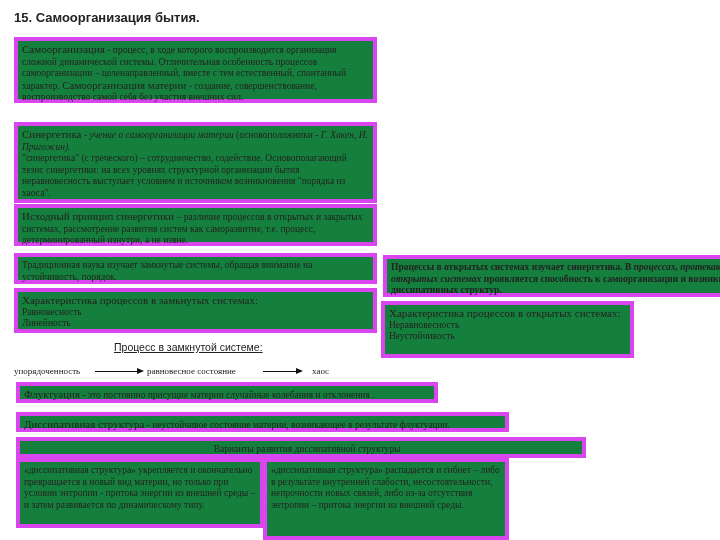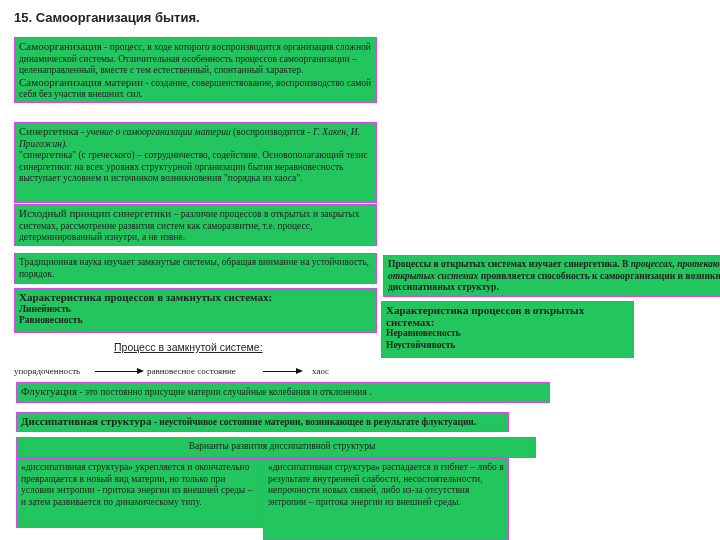--- a/index.html
+++ b/index.html
@@ -5,91 +5,91 @@
     html, body { margin: 0; padding: 0; }
     body {
       width: 720px; height: 540px; background: #ffffff; position: relative;
       overflow: hidden; font-family: "Liberation Serif", serif; color: #111;
     }
     .title {
       position: absolute; left: 14px; top: 10px; font-family: "Liberation Sans", sans-serif;
       font-weight: bold; font-size: 13px; color: #222;
     }
     .box {
-      position: absolute; border: 1px solid #d946ef; background: #22c55e; box-sizing: border-box;
+      position: absolute; border: 4px solid #d946ef; background: #15803d; box-sizing: border-box;
       font-size: 9.5px; line-height: 11.6px; padding: 3px 4px; color: #222;
     }
     .box .big { font-size: 11px; }
     .box i { font-style: italic; margin-top: 8px; }
     .label {
       position: absolute; font-size: 9px; color: #222;
     }
     .sans { font-family: "Liberation Sans", sans-serif; }
     .arrow { position: absolute; height: 1px; background: #111; }
     .arrow::after {
       content: ""; position: absolute; right: -2px; top: -3px;
       border-left: 7px solid #111; border-top: 3.5px solid transparent; border-bottom: 3.5px solid transparent;
     }
     .center { text-align: center; }
-    .list-line { display: block; font-weight: bold; }
+    .list-line { display: block; }
   </style>
 </head>
 <body>
 
 <div class="title">15. Самоорганизация бытия.</div>
 
 <div class="box" style="left:14px; top:37px; width:363px; height:66px;">
   <span class="big">Самоорганизация</span><span> - процесс, в ходе которого воспроизводится организация сложной динамической системы. Отличительная особенность процессов самоорганизации – целенаправленный, вместе с тем естественный, спонтанный характер. </span><span class="big">Самоорганизация материи</span><span> - создание, совершенствование, воспроизводство самой себя без участия внешних сил.</span>
 </div>
 
 <div class="box" style="left:14px; top:122px; width:363px; height:81px;">
-  <span class="big">Синергетика</span><i> - учение о самоорганизации материи</i><span> (воспроизводится - </span><i>Г. Хакен, И. Пригожин).</i><br>
+  <span class="big">Синергетика</span><i> - учение о самоорганизации материи</i><span> (основоположники - </span><i>Г. Хакен, И. Пригожин).</i><br>
   <span>"синергетика" (с греческого) – сотрудничество, содействие. Основополагающий тезис синергетики: на всех уровнях структурной организации бытия неравновесность выступает условием и источником возникновения "порядка из хаоса".</span>
 </div>
 
 <div class="box" style="left:14px; top:204px; width:363px; height:42px;">
   <span class="big">Исходный принцип синергетики</span><span> – различие процессов в открытых и закрытых системах, рассмотрение развития систем как саморазвитие, т.е. процесс, детерминированный изнутри, а не извне.</span>
 </div>
 
 <div class="box" style="left:14px; top:253px; width:363px; height:31px;">
   <span>Традиционная наука изучает замкнутые системы, обращая внимание на устойчивость, порядок.</span>
 </div>
 
 <div class="box" style="left:14px; top:288px; width:363px; height:45px;">
   <span class="big list-line">Характеристика процессов в замкнутых системах:</span>
+  <span class="list-line">Равновесность</span>
   <span class="list-line">Линейность</span>
-  <span class="list-line">Равновесность</span>
 </div>
 
 <div class="box" style="left:383px; top:255px; width:381px; height:42px;font-weight:bold;">
   <span>Процессы в открытых системах изучает синергетика. В </span><i>процессах, протекающих в открытых системах</i><span> проявляется способность к самоорганизации и возникновению диссипативных структур.</span>
 </div>
 
 <div class="box" style="left:381px; top:301px; width:253px; height:57px;">
   <span class="big list-line">Характеристика процессов в открытых системах:</span>
   <span class="list-line">Неравновесность</span>
   <span class="list-line">Неустойчивость</span>
 </div>
 
 <div class="label sans" style="left:114px; top:341px; font-size:10.5px;text-decoration:underline;">Процесс в замкнутой системе:</div>
 <div class="label" style="left:14px; top:366px;">упорядоченность</div>
 <div class="arrow" style="left:95px; top:371px; width:47px;"></div>
 <div class="label" style="left:147px; top:366px;">равновесное состояние</div>
 <div class="arrow" style="left:263px; top:371px; width:38px;"></div>
 <div class="label" style="left:312px; top:366px;">хаос</div>
 
-<div class="box" style="left:16px; top:382px; width:534px; height:21px;">
+<div class="box" style="left:16px; top:382px; width:422px; height:21px;">
   <span class="big">Флуктуация</span><span> - это постоянно присущие материи случайные колебания и отклонения .</span>
 </div>
 
-<div class="box" style="left:16px; top:412px; width:493px; height:20px;font-weight:bold;">
+<div class="box" style="left:16px; top:412px; width:493px; height:20px;">
   <span class="big">Диссипативная структура</span><span> - неустойчивое состояние материи, возникающее в результате флуктуации.</span>
 </div>
 
-<div class="box center" style="left:16px; top:437px; width:520px; height:21px;padding-left:16px;">
+<div class="box center" style="left:16px; top:437px; width:570px; height:21px;padding-left:16px;">
   <span>Варианты развития диссипативной структуры</span>
 </div>
 
 <div class="box" style="left:16px; top:458px; width:248px; height:70px;">
   <span>«диссипативная структура» укрепляется и окончательно превращается в новый вид материи, но только при условии энтропии - притока энергии из внешней среды – и затем развивается по динамическому типу.</span>
 </div>
 <div class="box" style="left:263px; top:458px; width:246px; height:82px;">
   <span>«диссипативная структура» распадается и гибнет – либо в результате внутренней слабости, несостоятельности, непрочности новых связей, либо из-за отсутствия энтропии – притока энергии из внешней среды.</span>
 </div>
 

